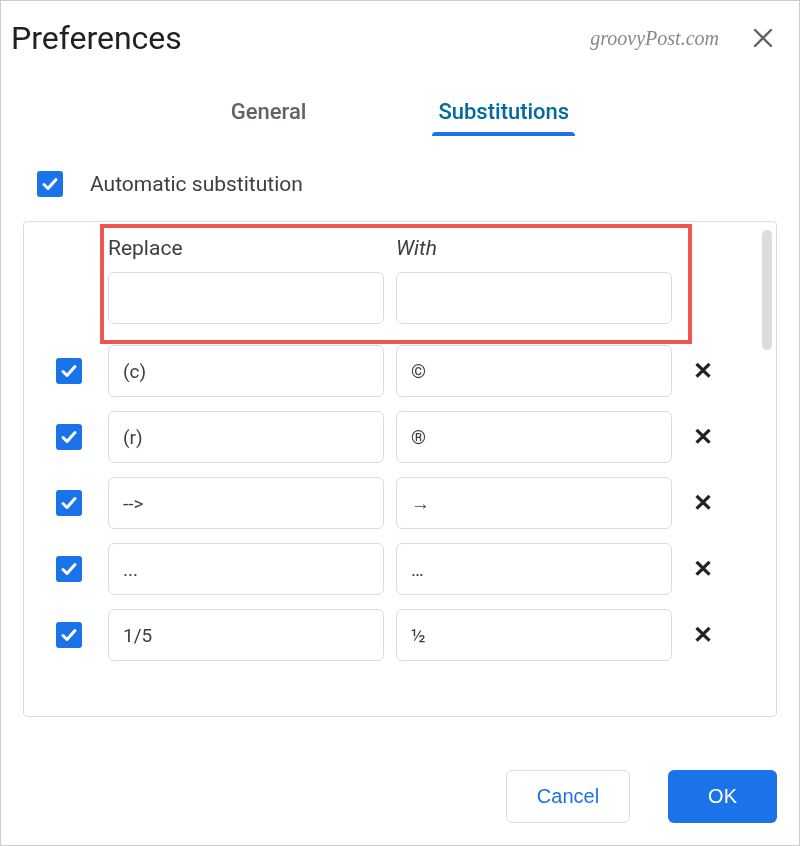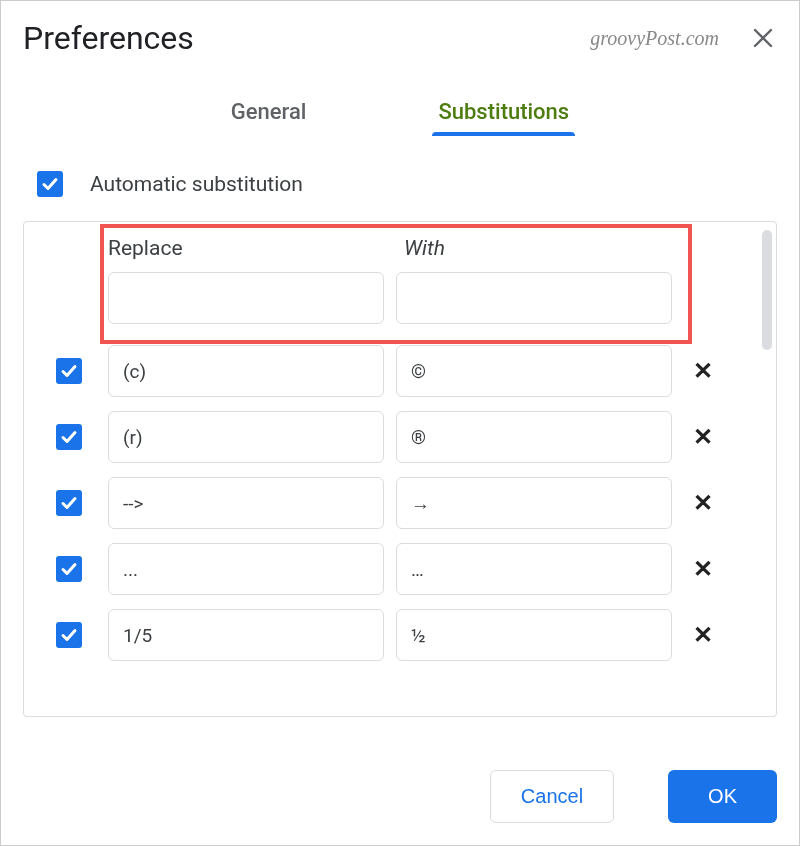--- a/index.html
+++ b/index.html
@@ -14,21 +14,21 @@
     .dialog {
       padding: 0;
       height: 100%;
       display: flex;
       flex-direction: column;
     }
     .header {
       display: flex;
       align-items: center;
       justify-content: space-between;
-      padding: 18px 22px 10px 22px;
+      padding: 18px 22px 10px 10px;
     }
     .title {
       font-size: 32px;
       font-weight: 400;
       color: #202124;
     }
     .header-right {
       display: flex;
       align-items: center;
       gap: 30px;
@@ -58,21 +58,21 @@
     }
     .tab {
       font-size: 22px;
       font-weight: 500;
       color: #5f6368;
       padding: 8px 6px 10px 6px;
       cursor: pointer;
       position: relative;
     }
     .tab.active {
-      color: #4d7c0f;
+      color: #0369a1;
     }
     .tab.active::after {
       content: '';
       position: absolute;
       bottom: -2px;
       left: 0;
       right: 0;
       height: 4px;
       background: #1a73e8;
       border-radius: 4px 4px 0 0;
@@ -116,21 +116,21 @@
       top: 2px;
       left: 76px;
       width: 592px;
       height: 120px;
       pointer-events: none;
       z-index: 5;
     }
     .header-row {
       display: flex;
       padding: 6px 0 6px 70px;
-      gap: 20px;
+      gap: 12px;
     }
     .header-cell {
       font-size: 21px;
       color: #3c4043;
       font-weight: 400;
     }
     .header-cell.replace { width: 276px; }
     .header-cell.with { width: 276px; font-style: italic; }
     .new-row {
       display: flex;
@@ -169,21 +169,21 @@
       right: 4px;
       top: 8px;
       width: 10px;
       height: 120px;
       background: #dadce0;
       border-radius: 6px;
     }
     .footer {
       display: flex;
       justify-content: flex-end;
-      gap: 30px;
+      gap: 14px;
       padding: 22px 22px;
       margin-top: auto;
     }
     .btn {
       font-size: 20px;
       font-weight: 500;
       border-radius: 6px;
       padding: 14px 30px;
       cursor: pointer;
       border: none;

